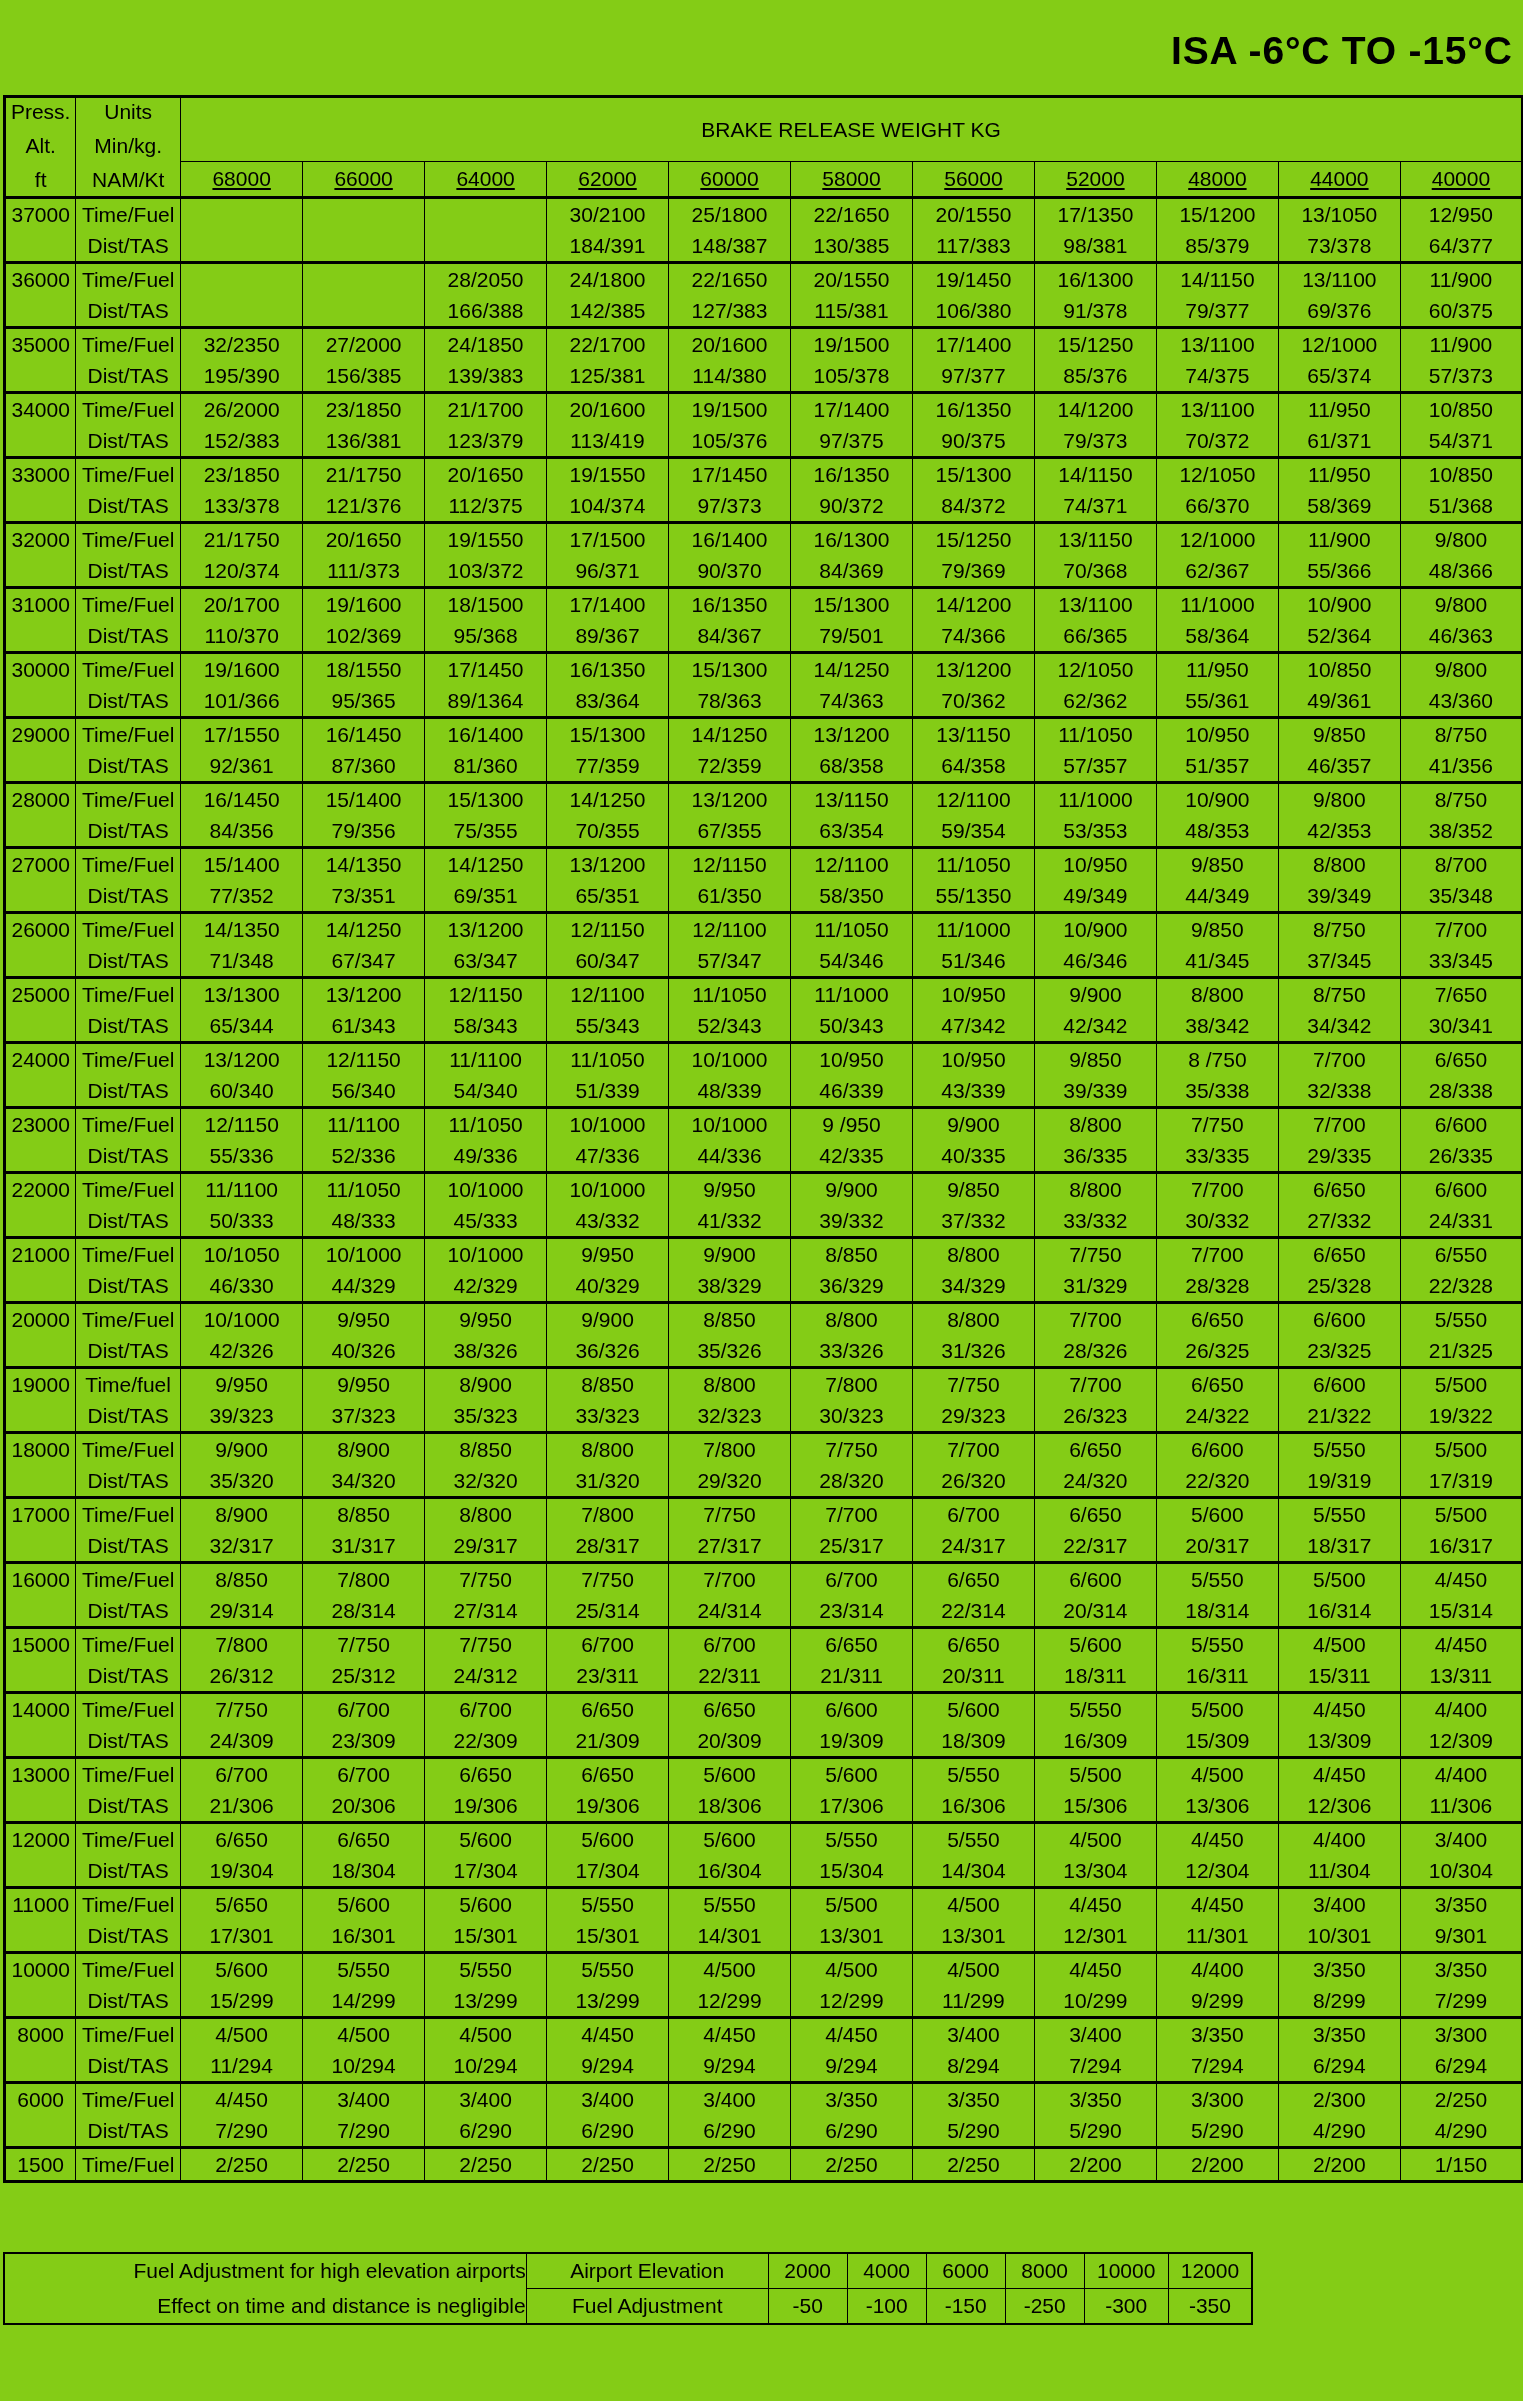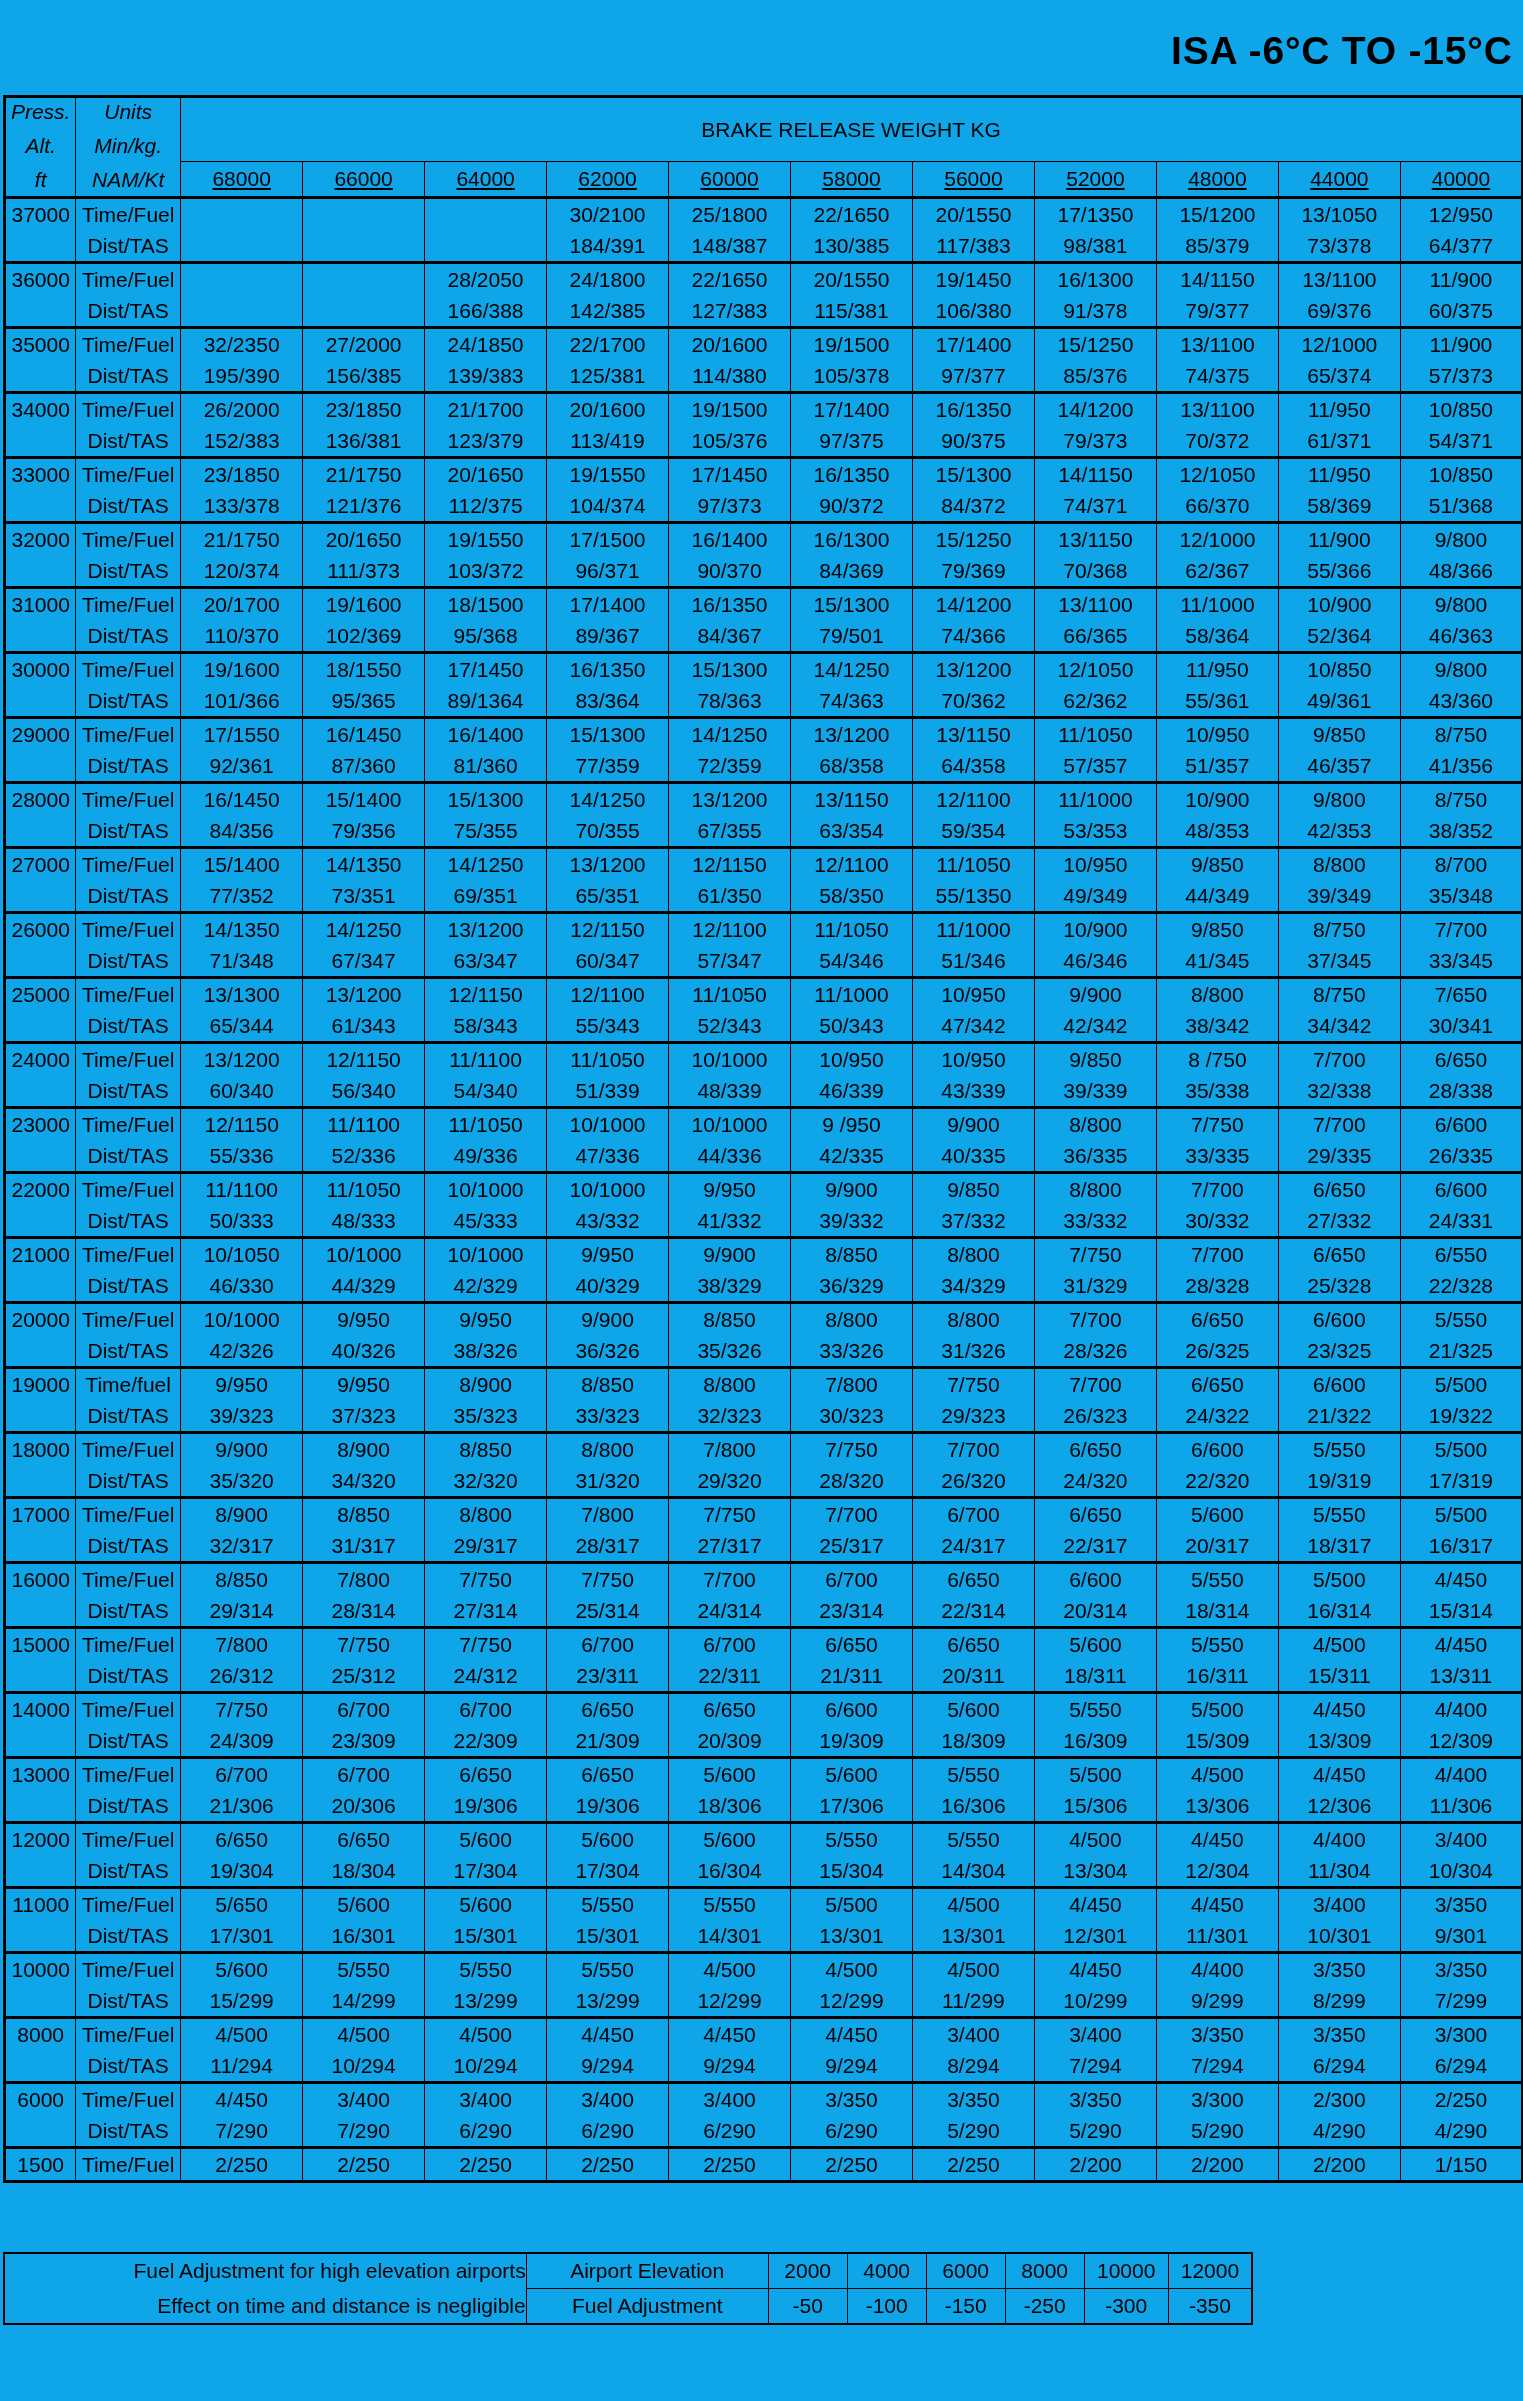--- a/index.html
+++ b/index.html
@@ -1,20 +1,20 @@
 <!DOCTYPE html>
 <html style="font-size:13px"><head>
 <meta charset="utf-8">
 <style>
   html, body { margin: 0; padding: 0; background: #fff; }
   #page {
     position: relative;
     width: 1524px;
     height: 2401px;
-    background: #0ea5e9;
+    background: #84cc16;
     color: #000;
     font-family: "Liberation Sans", "DejaVu Sans", sans-serif;
     overflow: hidden;
   }
   .title {
     position: absolute;
     top: 29px;
     right: 11.3px;
     font-size: 39px;
     font-weight: bold;
@@ -44,21 +44,20 @@
   tr.hrow1 { height: 63px; }
   tr.hrow2 { height: 35px; text-decoration: underline; }
   th.brw { border-bottom: 1.6px solid #000; font-size: 22.5px; }
   th.corner { vertical-align: top; }
   th.corner .stack {
     display: flex;
     flex-direction: column;
     justify-content: space-between;
     height: 92px;
     padding: 2.4px 0 4px 0;
-    font-style: italic;
   }
   tbody.block tr { height: 31px; }
   tbody.block tr td { line-height: 31px; }
   tbody.block tr.r1 td { border-top: 3.2px solid #000; }
   td.alt { vertical-align: top; }
   td.rlabel { text-align: left; padding-left: 4px; }
   
   table.ftable {
     position: absolute;
     top: 2252px;

